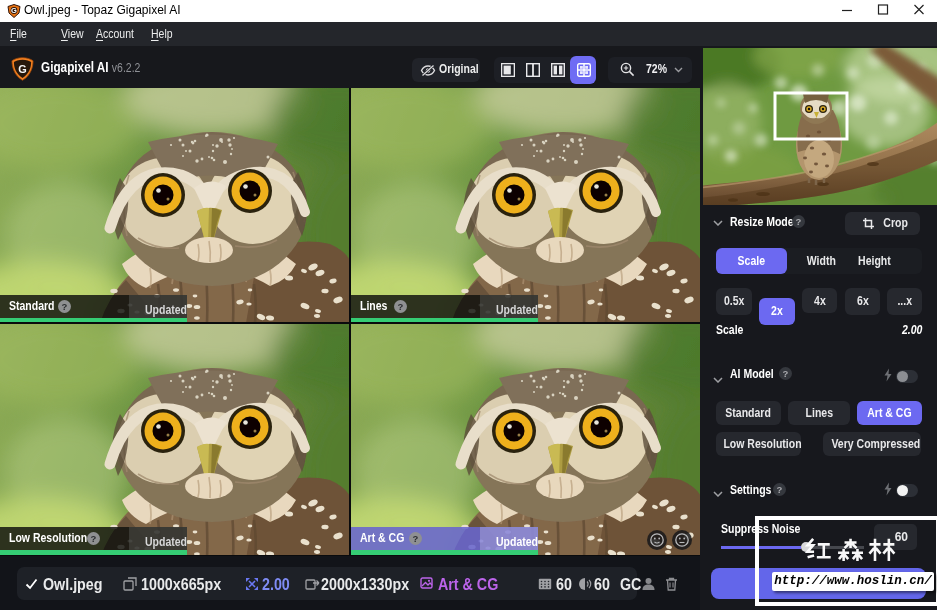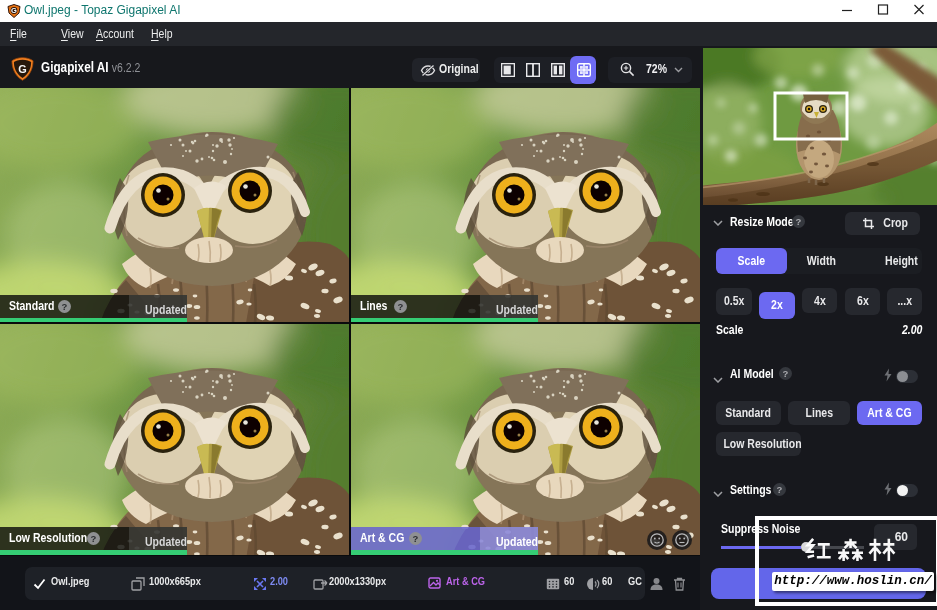--- a/index.html
+++ b/index.html
@@ -5,21 +5,21 @@
   * { margin:0; padding:0; box-sizing:border-box; }
   html,body { width:937px; height:610px; overflow:hidden; background:#17181c;
     font-family:"Liberation Sans", sans-serif; }
   .abs { position:absolute; }
   .cx { display:inline-block; transform:scaleX(0.84); transform-origin:0 50%; white-space:nowrap; }
   .cc { display:inline-block; transform:scaleX(0.84); transform-origin:50% 50%; white-space:nowrap; }
   #stage { position:relative; width:937px; height:610px; }
 
   
   #titlebar { left:0; top:0; width:937px; height:22px; background:#ffffff; color:#000; }
-  #titlebar .tt { position:absolute; left:24px; top:3px; font-size:12px; color:#0f766e; }
+  #titlebar .tt { position:absolute; left:24px; top:3px; font-size:12px; color:#000000; }
   .winbtn { position:absolute; top:0; width:14px; height:20px; color:#222; }
 
   
   #menubar { left:0; top:22px; width:937px; height:24px; background:#24262b; color:#eceded; font-size:12.5px; }
   #menubar > span { position:absolute; top:5px; }
   #menubar u { text-decoration-thickness:1px; text-underline-offset:2px; }
 
   
   #toolbar { left:0; top:46px; width:700px; height:42px; background:#17181c; }
   .tbtn { position:absolute; background:#212329; border-radius:6px; }
@@ -36,21 +36,21 @@
   .plabel.purple .upd { background:rgba(255,255,255,0.22); }
   .plabel .upd span { position:absolute; left:8px; top:4px; font-size:12.5px; font-weight:bold; color:#d6d7d8; }
   .plabel.purple .upd span { color:#fff; }
   .qmark { position:absolute; width:13px; height:13px; border-radius:50%; background:#8f9092; color:#2b2d30;
     font-size:9.5px; font-weight:bold; text-align:center; line-height:13px; }
   .greenbar { position:absolute; left:0; width:187px; height:5px; background:#35cd74; }
 
   
   #bottombar { left:0; top:556px; width:700px; height:54px; background:#121419; }
   #bbar-in { position:absolute; left:17px; top:11px; width:620px; height:33px; background:#1e2127; border-radius:7px;
-    color:#e9eaeb; font-size:11px; font-weight:bold;margin-left:8px; }
+    color:#e9eaeb; font-size:17px; font-weight:bold; }
   #bbar-in > span { position:absolute; top:8px; }
   #bbar-in svg { position:absolute; }
 
   
   #sidebar { left:700px; top:46px; width:237px; height:564px; background:#17181d; color:#e9eaeb; }
   #thumb { position:absolute; left:3px; top:2px; width:234px; height:157px; }
   .shead { position:absolute; font-size:12.5px; font-weight:bold; color:#fff; }
   .sbtn { position:absolute; background:#26282e; border-radius:6px; color:#e8e8ea; font-size:12.5px; font-weight:bold;
     text-align:center; }
   .sbtn.sel { background:#6c69f1; color:#fff; }
@@ -534,24 +534,24 @@
       <svg style="position:absolute;left:17px;top:5px" width="13" height="13" viewBox="0 0 13 13">
         <path d="M3.5 1 V9.5 H12" fill="none" stroke="#e8e8ea" stroke-width="1.5"></path>
         <path d="M1 3.5 H9.5 V12" fill="none" stroke="#e8e8ea" stroke-width="1.5"></path>
       </svg>
       <span class="cc" style="position:absolute;left:36px;top:4px">Crop</span>
     </div>
 
     <div class="abs" style="left:16px;top:202px;width:206px;height:26px;background:#1b1d22;border-radius:6px;"></div>
     <div class="sbtn sel" style="left:16px;top:202px;width:71px;height:26px;line-height:26px;"><span class="cc">Scale</span></div>
     <div class="abs" style="left:87px;top:202px;width:68px;height:26px;line-height:26px;font-size:12.5px;font-weight:bold;text-align:center;"><span class="cc">Width</span></div>
-    <div class="abs" style="left:155px;top:202px;width:66px;height:26px;line-height:26px;font-size:12.5px;font-weight:bold;text-align:right;"><span class="cc">Height</span></div>
+    <div class="abs" style="left:155px;top:202px;width:66px;height:26px;line-height:26px;font-size:12.5px;font-weight:bold;text-align:left;"><span class="cc">Height</span></div>
 
     <div class="sbtn" style="left:16px;top:242px;width:36px;height:27px;line-height:27px;"><span class="cc">0.5x</span></div>
-    <div class="sbtn sel" style="left:59px;top:246px;width:36px;height:27px;line-height:27px;"><span class="cc">2x</span></div>
+    <div class="sbtn sel" style="left:59px;top:252px;width:36px;height:27px;line-height:27px;"><span class="cc">2x</span></div>
     <div class="sbtn" style="left:102px;top:242px;width:35px;height:25px;line-height:27px;"><span class="cc">4x</span></div>
     <div class="sbtn" style="left:145px;top:242px;width:35px;height:27px;line-height:27px;"><span class="cc">6x</span></div>
     <div class="sbtn" style="left:187px;top:242px;width:35px;height:27px;line-height:27px;"><span class="cc">...x</span></div>
 
     <div class="shead" style="left:16px;top:277px;"><span class="cx">Scale</span></div>
     <div class="shead" style="left:160px;top:277px;width:62px;text-align:right;font-style:italic;"><span class="cc" style="transform-origin:100% 50%;">2.00</span></div>
 
     <svg class="chev" style="left:13px;top:331px" viewBox="0 0 10 6">
         <path d="M1 1 L5 5 L9 1" fill="none" stroke="#9fa0a4" stroke-width="1.5"></path>
       </svg>
@@ -561,20 +561,21 @@
       <path d="M6 0.5 L1.5 7.5 H4.5 L3.5 13.5 L8.5 6 H5.5 Z" fill="#6e7075"></path>
     </svg>
     <div class="toggle" style="left:196px;top:324px;">
         <div class="knob" style="background:#8c8e93"></div>
       </div>
 
     <div class="sbtn" style="left:16px;top:355px;width:65px;height:24px;line-height:24px;"><span class="cc">Standard</span></div>
     <div class="sbtn" style="left:88px;top:355px;width:62px;height:24px;line-height:24px;"><span class="cc">Lines</span></div>
     <div class="sbtn sel" style="left:157px;top:355px;width:65px;height:24px;line-height:24px;"><span class="cc">Art &amp; CG</span></div>
     <div class="sbtn" style="left:16px;top:386px;width:85px;height:24px;line-height:24px;"><span class="cc">Low Resolution</span></div>
+    <div class="sbtn" style="left:123px;top:386px;width:98px;height:24px;line-height:24px;"><span class="cc">Very Compressed</span></div>
 
     <svg class="chev" style="left:13px;top:445px" viewBox="0 0 10 6">
         <path d="M1 1 L5 5 L9 1" fill="none" stroke="#9fa0a4" stroke-width="1.5"></path>
       </svg>
     <div class="shead" style="left:30px;top:437px"><span class="cx">Settings</span></div>
     <span class="qmark" style="left:73px;top:437px;background:#35383e;color:#a9aaae">?</span>
     <svg class="abs" style="left:183px;top:436px" width="10" height="14" viewBox="0 0 10 14">
       <path d="M6 0.5 L1.5 7.5 H4.5 L3.5 13.5 L8.5 6 H5.5 Z" fill="#6e7075"></path>
     </svg>
     <div class="toggle" style="left:196px;top:438px;">

